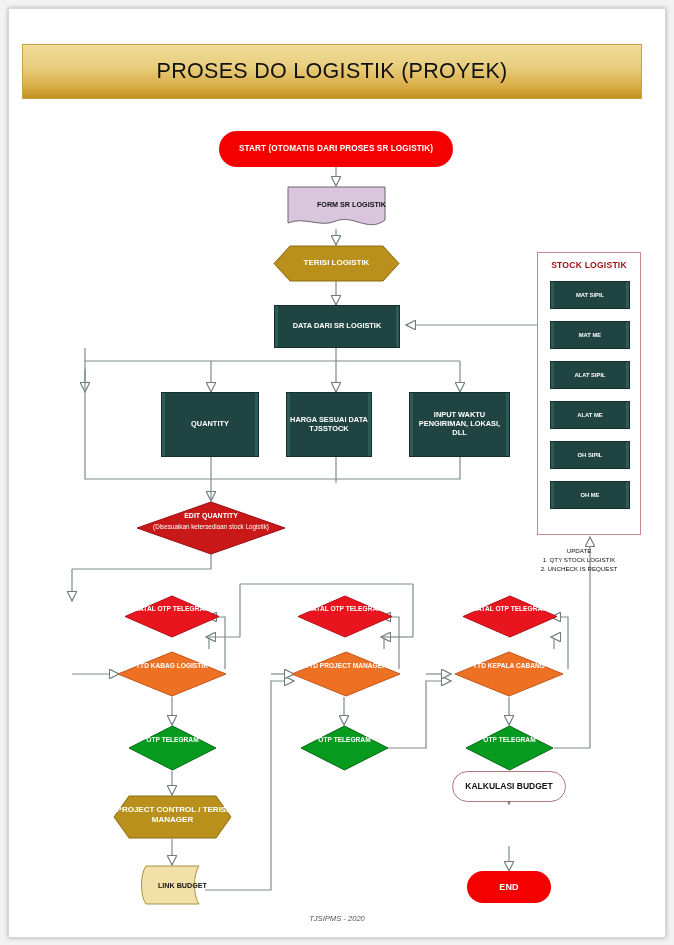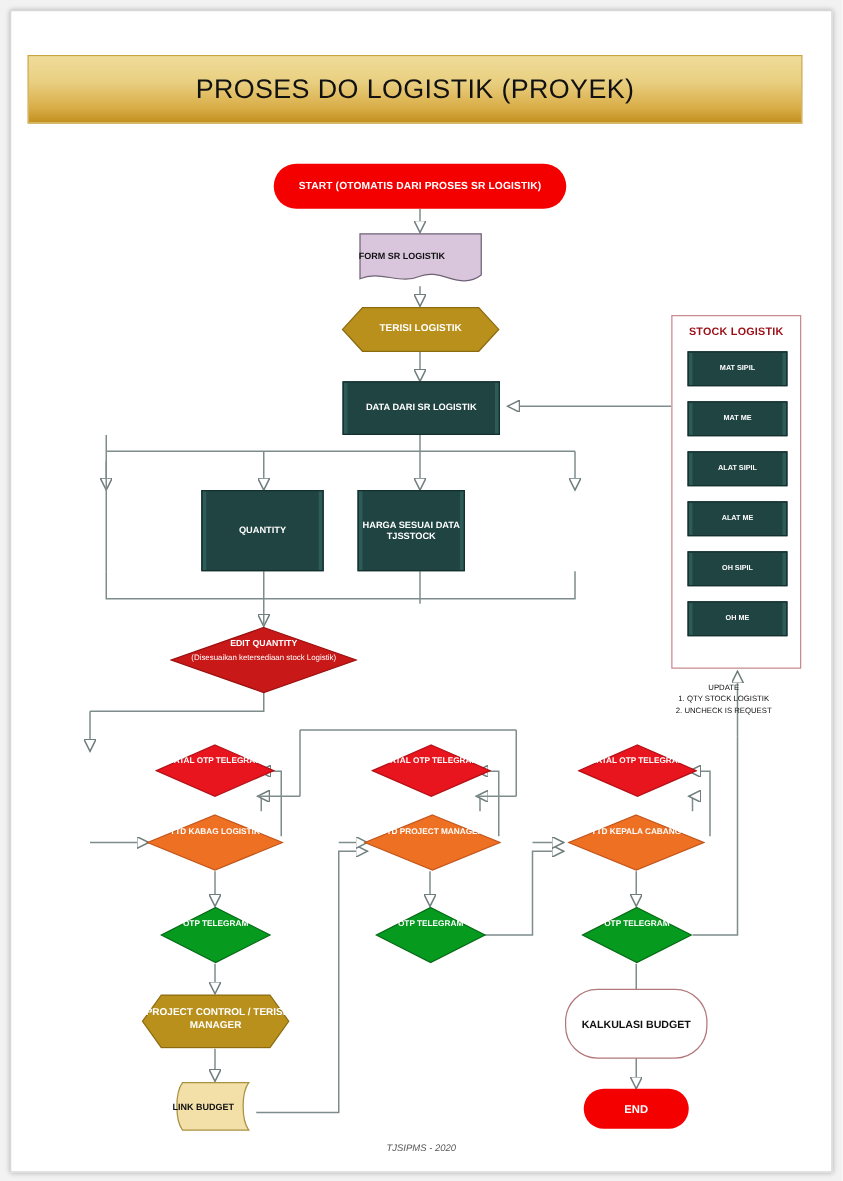--- a/index.html
+++ b/index.html
@@ -39,21 +39,21 @@
     background:#f50000;border-radius:22px;color:#fff;
     font-size:8.2px;font-weight:bold;letter-spacing:.1px;
   }
   .rounded-white{
     background:#fff;border:1px solid #b2777b;border-radius:26px;
     color:#111;font-size:8.5px;font-weight:bold;
   }
 
   
   .doc{position:absolute;}
-  .doc .lbl{position:absolute;left:0;width:100%;text-align:left;
+  .doc .lbl{position:absolute;left:0;width:100%;text-align:right;
             font-size:7.2px;font-weight:bold;color:#111;}
 
   
   .hex{position:absolute;}
   .hex .lbl{position:absolute;left:0;width:100%;text-align:center;color:#fff;
             font-size:8px;font-weight:bold;line-height:1.25;}
 
   
   .proc{
     background:#1f4442;border:1px solid #14302e;
@@ -215,20 +215,23 @@
   <div class="node proc" style="left:265px;top:296px;width:126px;height:43px;">
     <span>DATA DARI SR LOGISTIK</span>
   </div>
 
   <div class="node proc" style="left:152px;top:383px;width:98px;height:65px;">
     <span>QUANTITY</span>
   </div>
   <div class="node proc" style="left:277px;top:383px;width:86px;height:65px;">
     <span>HARGA SESUAI DATA TJSSTOCK</span>
   </div>
+  <div class="node proc" style="left:400px;top:383px;width:101px;height:65px;">
+    <span>INPUT WAKTU PENGIRIMAN, LOKASI, DLL</span>
+  </div>
 
   <div class="dia" style="left:127px;top:492px;width:150px;height:54px;">
     <svg width="150" height="54" viewBox="0 0 150 54">
       <path d="M75,1 L149,27 L75,53 L1,27 Z" fill="#c81818" stroke="#9b0f0f" stroke-width="1"></path>
     </svg>
     <div class="lbl" style="top:11px;font-size:7px;">EDIT QUANTITY</div>
     <div class="lbl" style="top:22px;font-size:6.3px;font-weight:normal;padding:0 16px;width:auto;left:0;right:0;">(Disesuaikan ketersediaan stock Logistik)</div>
   </div>
 
   <div class="dia" style="left:115px;top:586px;width:96px;height:43px;">
@@ -301,21 +304,21 @@
     <div class="lbl" style="top:11px;font-size:6.6px;">TTD KEPALA CABANG</div>
   </div>
 
   <div class="dia" style="left:456px;top:716px;width:89px;height:46px;">
     <svg width="89" height="46" viewBox="0 0 89 46">
       <path d="M44.5,1 L88,23 L44.5,45 L1,23 Z" fill="#069a1e" stroke="#046b15" stroke-width="1"></path>
     </svg>
     <div class="lbl" style="top:11px;font-size:6.6px;">OTP TELEGRAM</div>
   </div>
 
-  <div class="node rounded-white" style="left:443px;top:782px;width:114px;height:56px;">
+  <div class="node rounded-white" style="left:443px;top:762px;width:114px;height:31px;">
     <span>KALKULASI BUDGET</span>
   </div>
 
   <div class="node terminator" style="left:458px;top:862px;width:84px;height:32px;font-size:9px;">
     <span>END</span>
   </div>
 
   <div id="stockpanel">
     <div id="stocktitle">STOCK LOGISTIK</div>
     <div class="stockitem" style="top:28px;">

